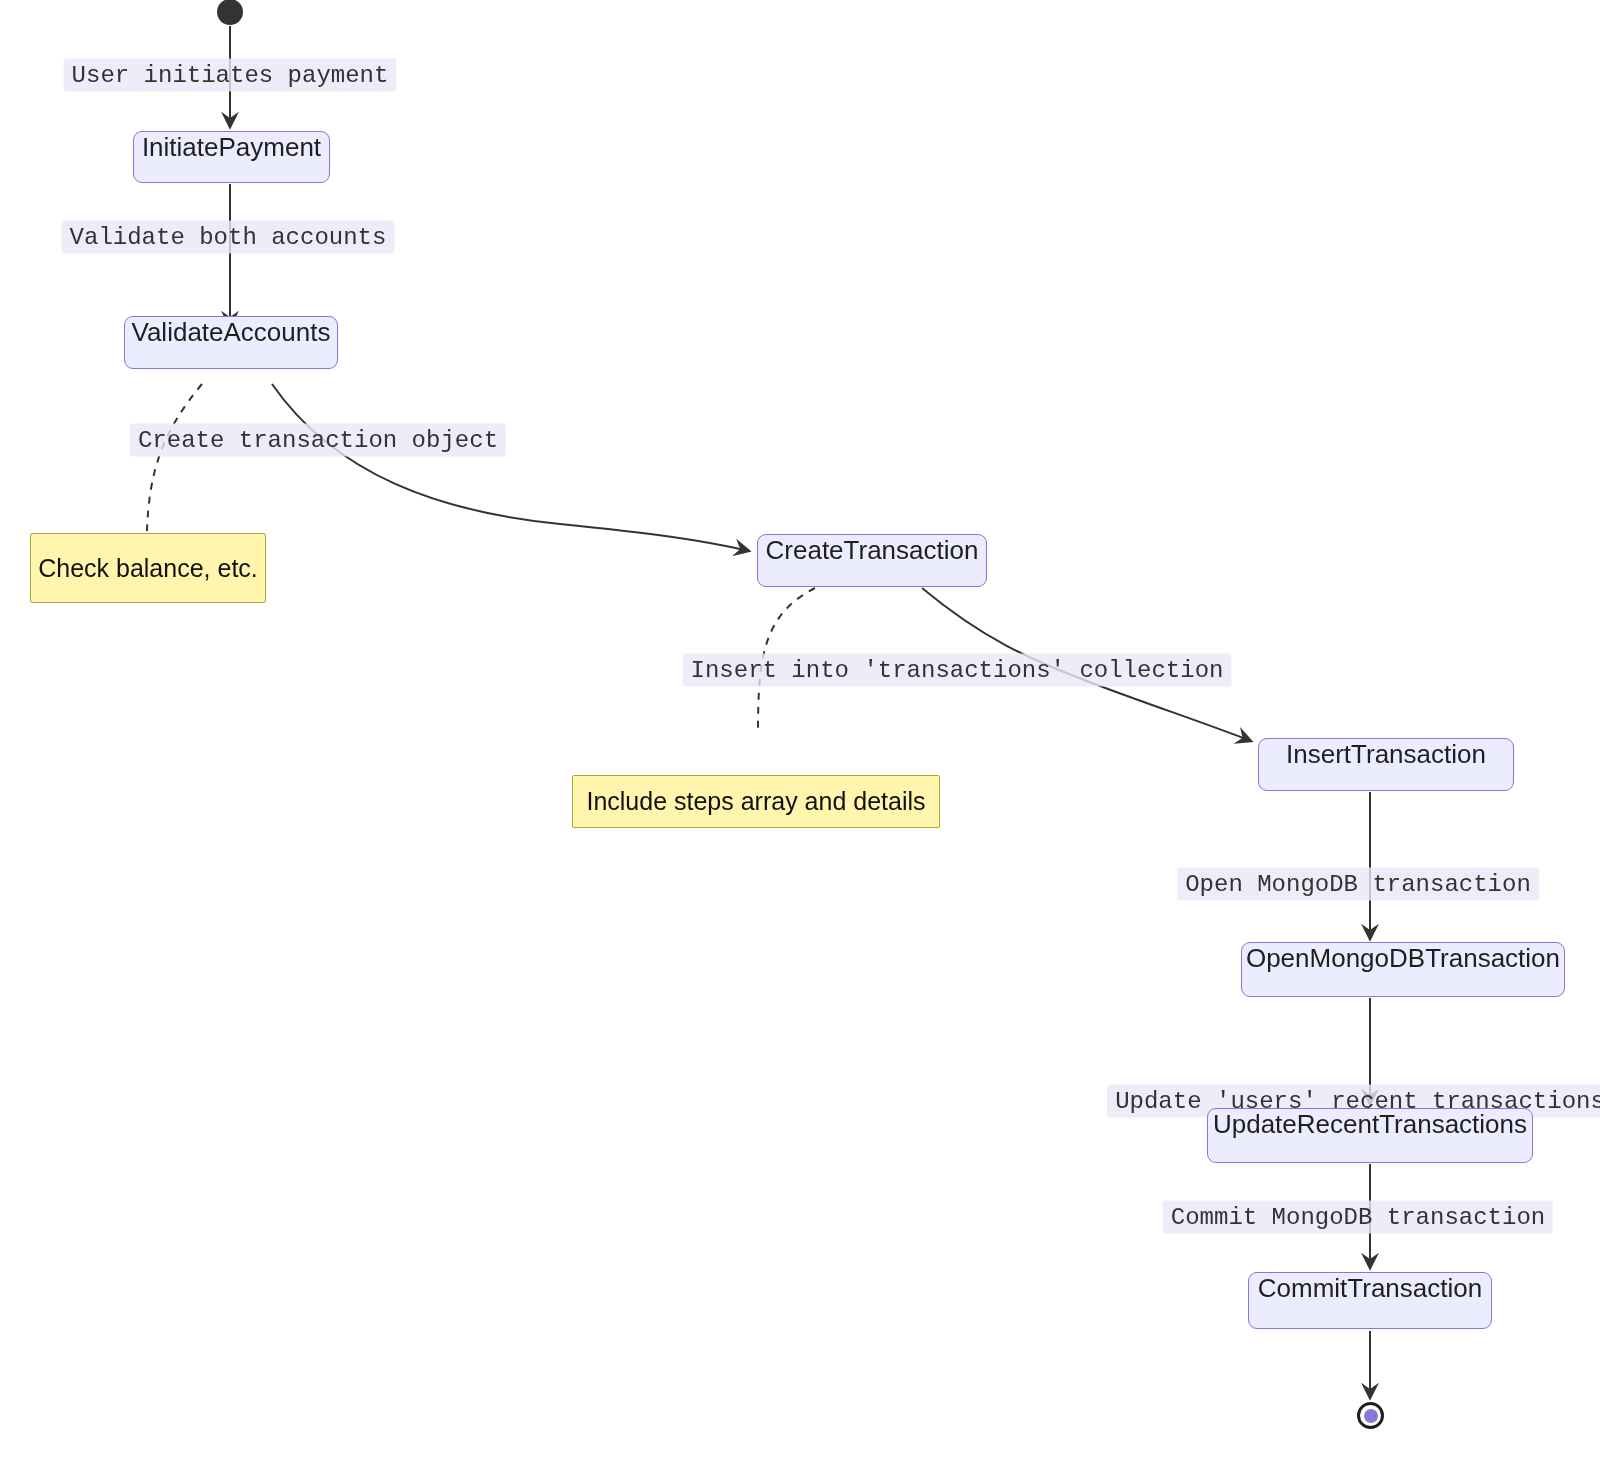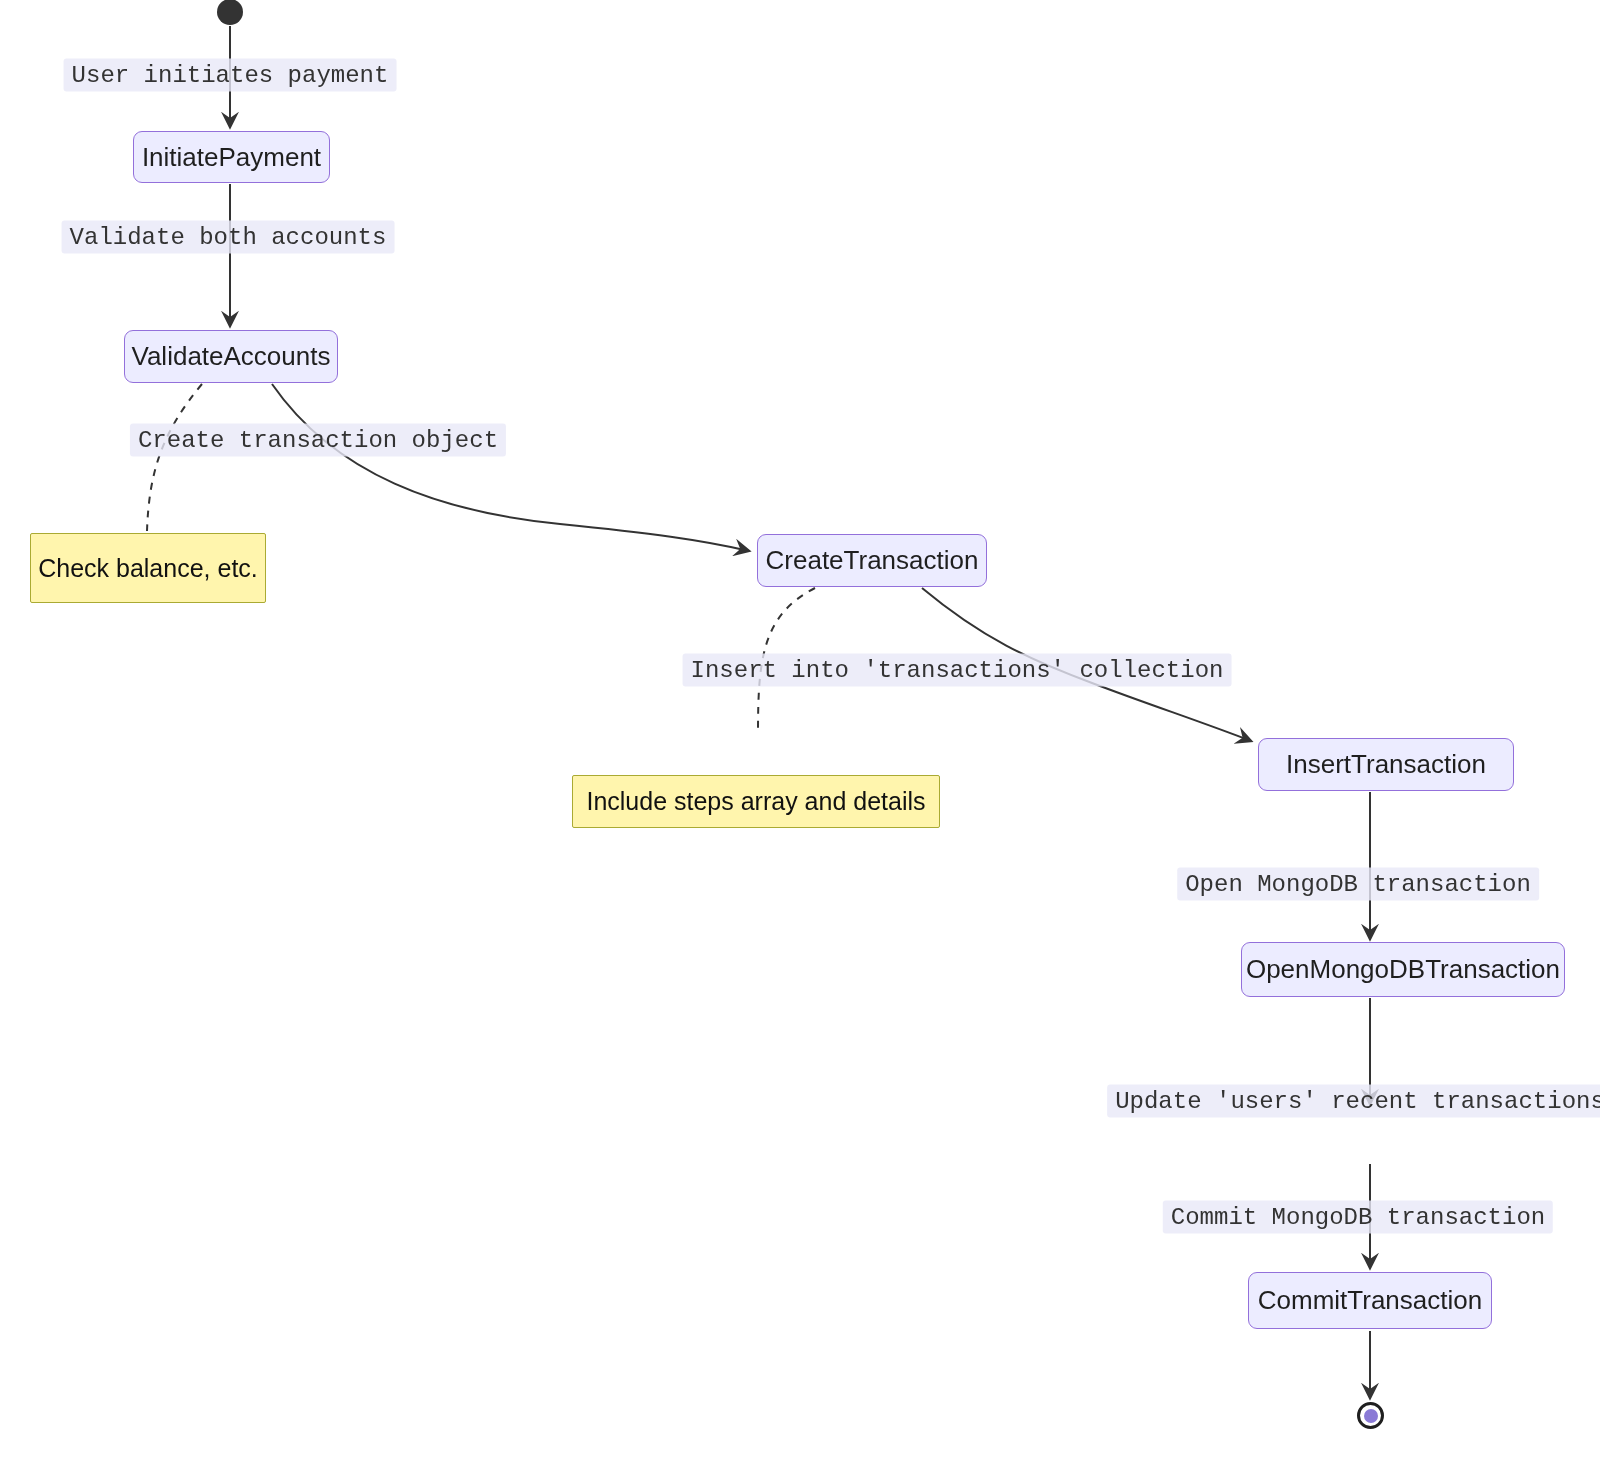--- a/index.html
+++ b/index.html
@@ -37,21 +37,21 @@
     stroke-width: 2px;
   }
   .edge.dashed { stroke-dasharray: 7 7; }
   .arrow-fill { fill: var(--line-color); }
 
   .state {
     position: absolute;
     background: var(--state-fill);
     border: 1.5px solid var(--state-border);
     border-radius: 9px;
-    display: flex; align-items: center; justify-content: center;
+    display: flex; justify-content: center;
     white-space: nowrap;
     color: var(--node-text);
     font-size: 26px;
     font-weight: 500;
     z-index: 3;
   }
   .note {
     position: absolute;
     background: var(--note-fill);
     border: 1.3px solid var(--note-border);
@@ -125,21 +125,21 @@
   <div class="start-node"></div>
 
   <div class="edge-label" style="left:230px; top:75px;">User initiates payment</div>
 
   <div class="state" style="left:133px; top:131px; width:197px; height:52px;">
     <span>InitiatePayment</span>
   </div>
 
   <div class="edge-label" style="left:228px; top:237px;">Validate both accounts</div>
 
-  <div class="state" style="left:124px; top:330px; width:214px; height:53px;">
+  <div class="state" style="left:124px; top:316px; width:214px; height:53px;">
     <span>ValidateAccounts</span>
   </div>
 
   <div class="edge-label" style="left:318px; top:440px;">Create transaction object</div>
 
   <div class="note" style="left:30px; top:533px; width:236px; height:70px;">
     <span>Check balance, etc.</span>
   </div>
 
   <div class="state" style="left:757px; top:534px; width:230px; height:53px;">
@@ -157,20 +157,23 @@
   </div>
 
   <div class="edge-label" style="left:1358px; top:884px;">Open MongoDB transaction</div>
 
   <div class="state" style="left:1208px; top:942px; width:324px; height:55px;margin-left:33px;">
     <span>OpenMongoDBTransaction</span>
   </div>
 
   <div class="edge-label" style="left:1360px; top:1053px;margin-top:48px;">Update 'users' recent transactions</div>
 
+  <div class="state" style="left:1207px; top:1108px; width:326px; height:55px;">
+    <span>UpdateRecentTransactions</span>
+  </div>
 
   <div class="edge-label" style="left:1358px; top:1217px;">Commit MongoDB transaction</div>
 
   <div class="state" style="left:1248px; top:1272px; width:244px; height:57px;">
     <span>CommitTransaction</span>
   </div>
 
   <div class="end-node">
     <div class="end-node-dot"></div>
   </div>

